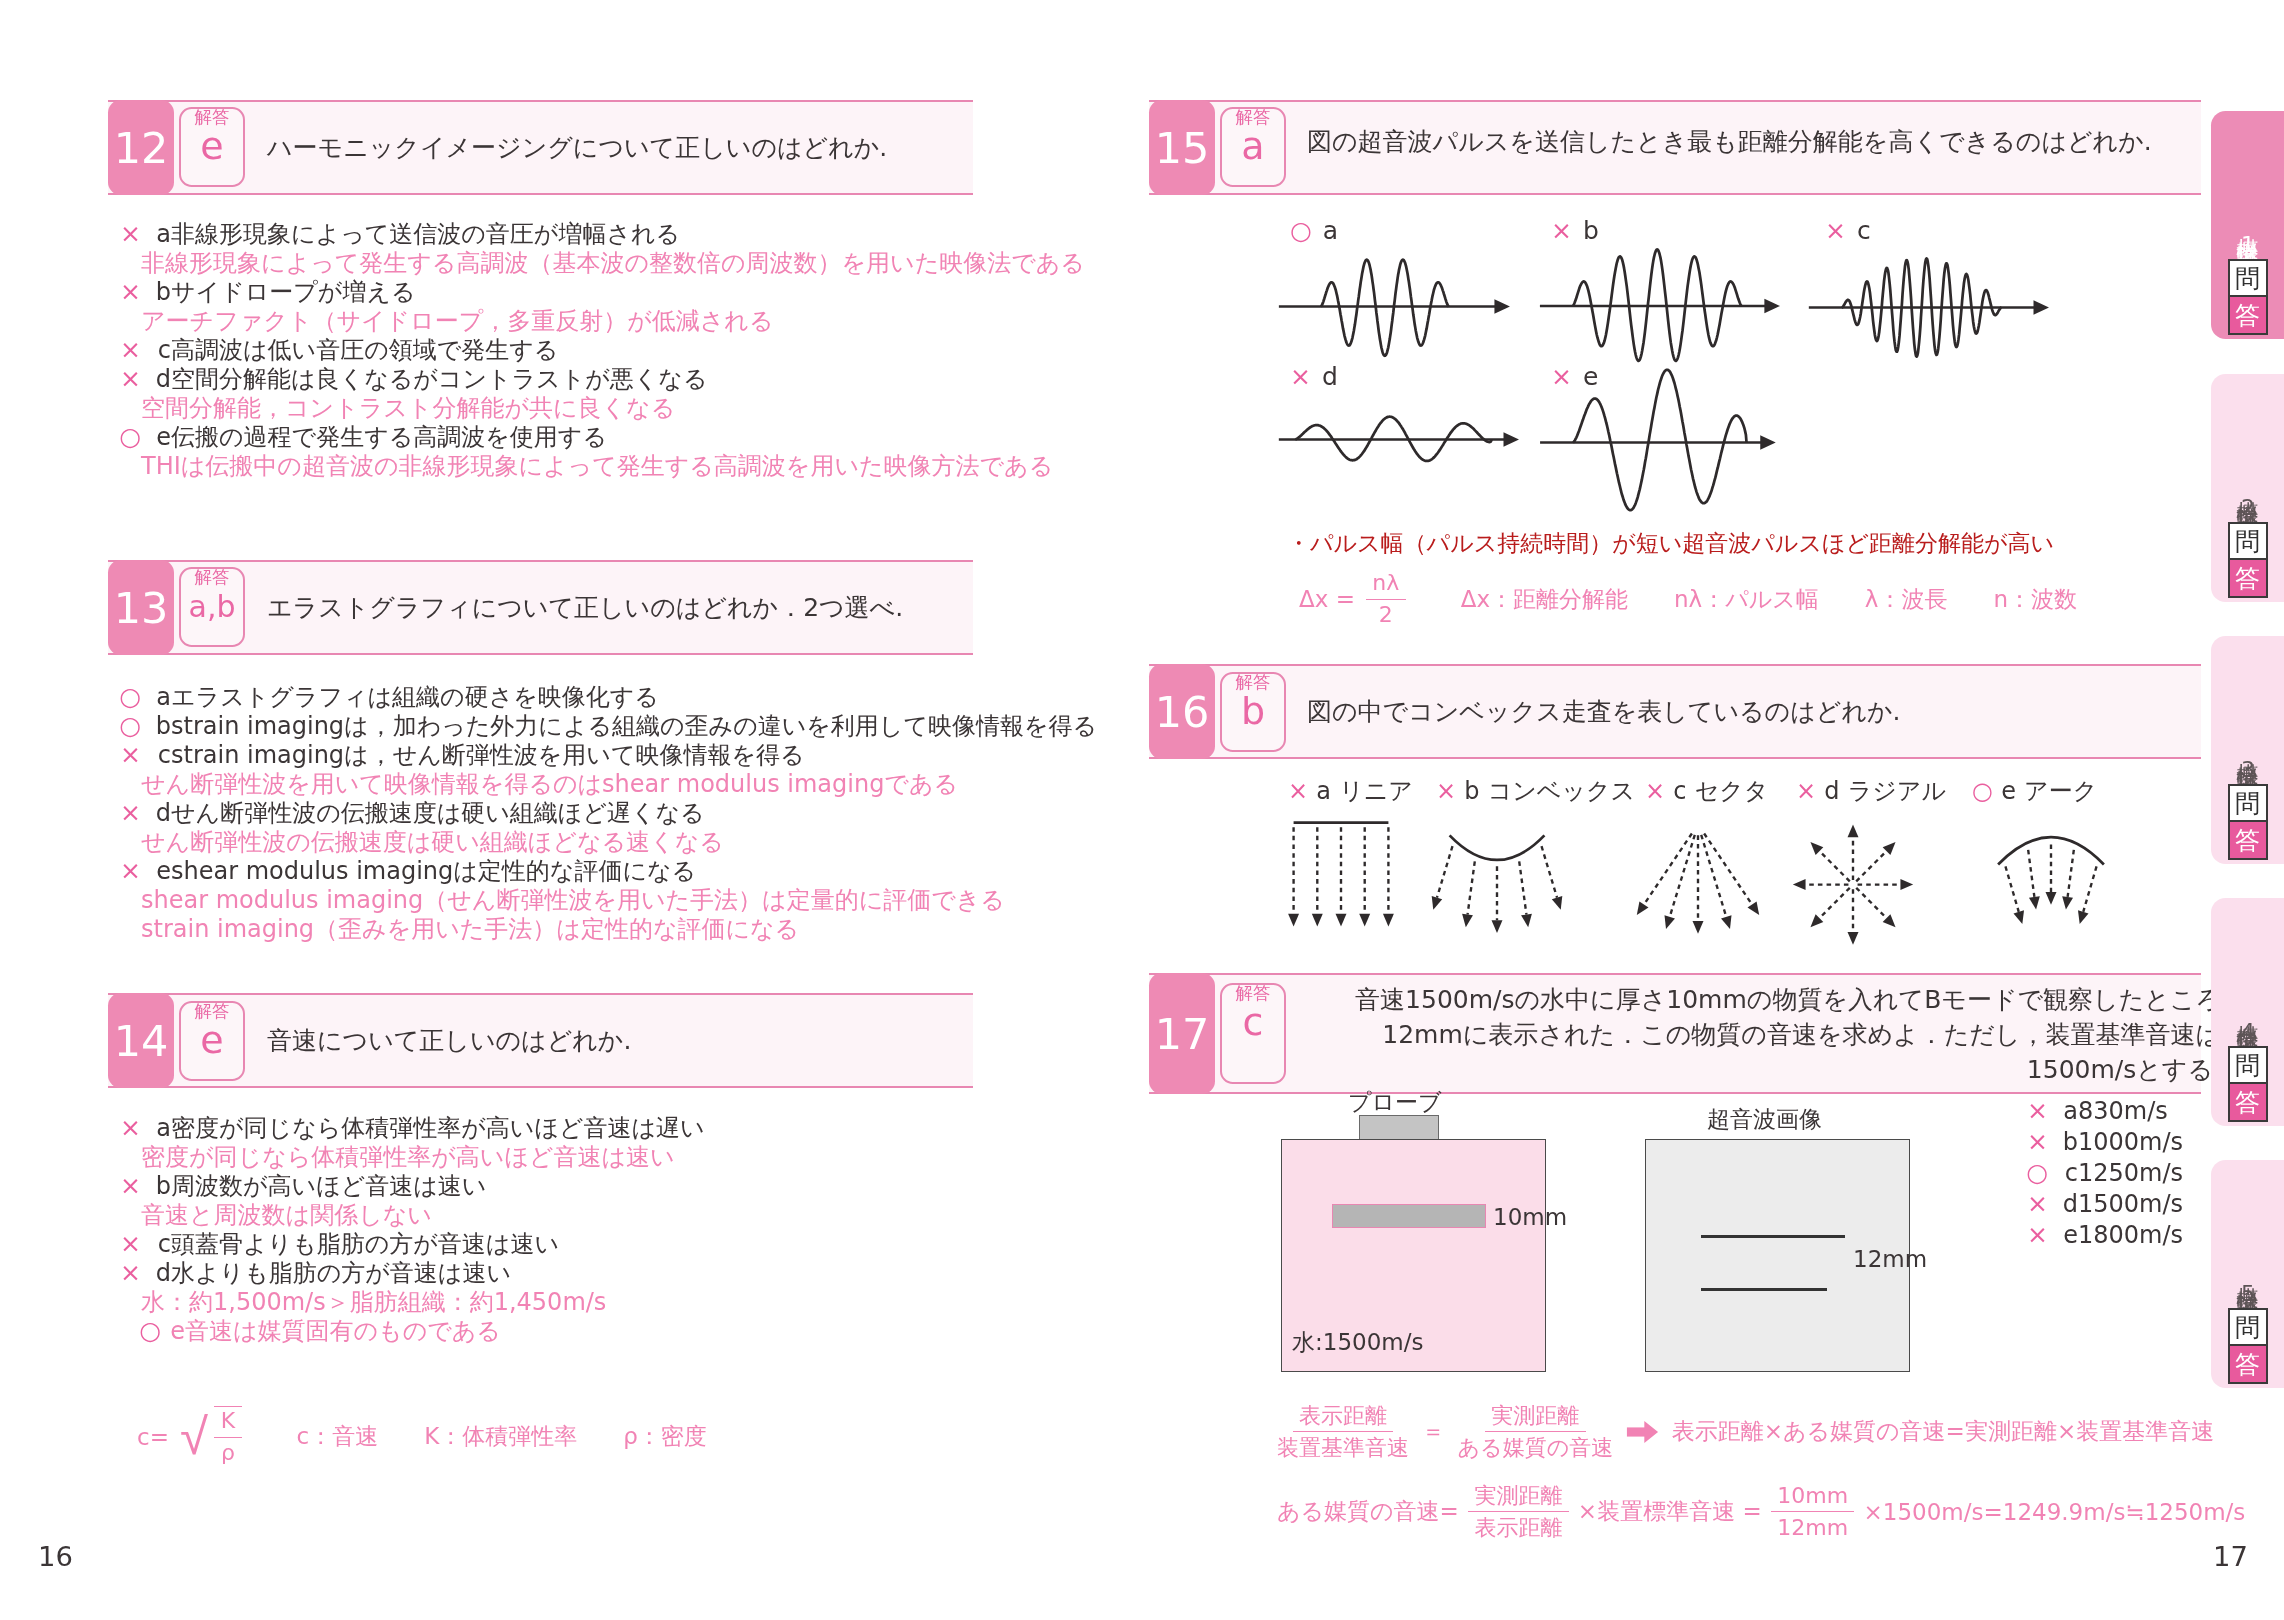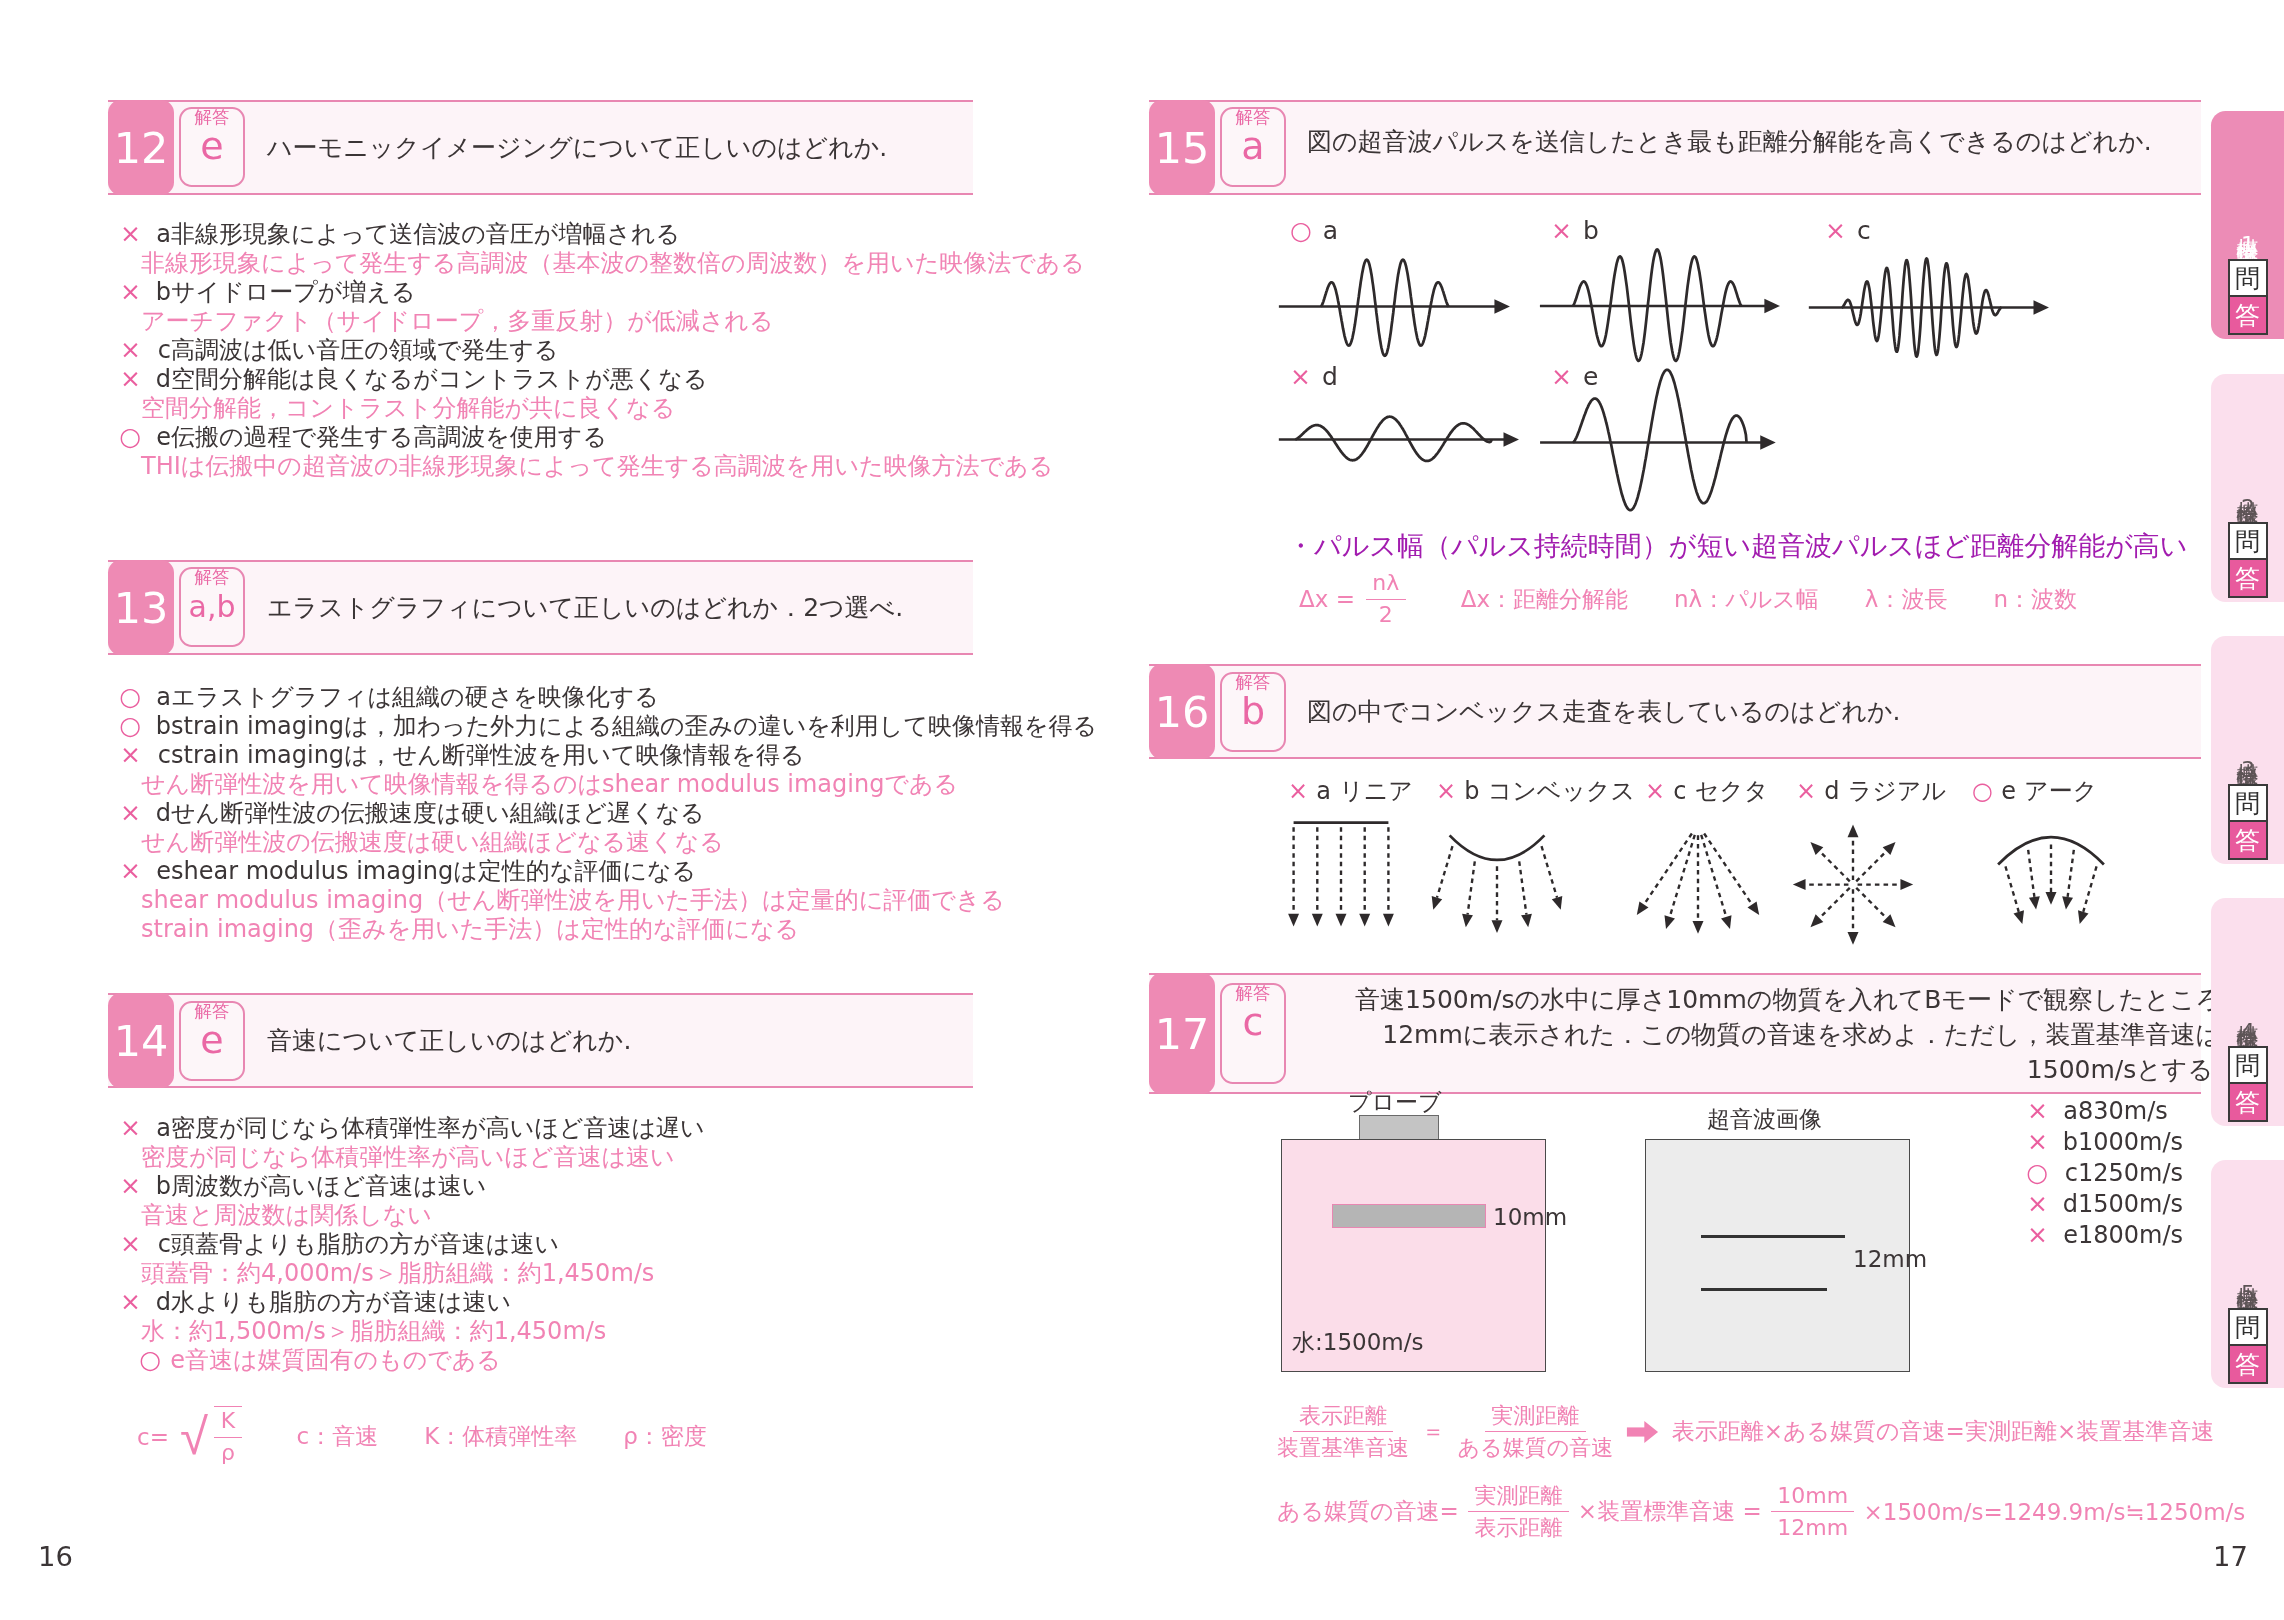--- a/index.html
+++ b/index.html
@@ -27,21 +27,21 @@
   .frac{display:inline-flex;flex-direction:column;align-items:center;font-size:22px;line-height:1.25;}
   .frac .fnum{border-bottom:1.8px solid #f183b4;padding:0 6.4px 1.8px;}
   .frac .fden{padding-top:1.8px;}
   .rad{font-size:51px;line-height:0.85;font-weight:200;margin-right:-4.6px;}
   .radfrac{border-top:1.8px solid #f183b4;}
   .legend{margin-left:44px;}
   .wavelabel{position:absolute;display:flex;align-items:center;gap:11px;font-size:25px;}
   .wavelabel .wmk{color:#ea5f9f;font-size:25px;}
   .figlabel{position:absolute;display:flex;align-items:center;gap:8.2px;font-size:24px;white-space:nowrap;}
   .figlabel .wmk{color:#ea5f9f;font-size:24px;}
-  .note{position:absolute;color:#a21caf;font-size:27px;white-space:nowrap;}
+  .note{position:absolute;color:#b91c1c;font-size:23px;white-space:nowrap;}
   .blabel{position:absolute;font-size:23px;color:#3b3536;white-space:nowrap;}
   .waterbox{position:absolute;background:#fbdde9;border:1.8px solid #4a4a4a;box-sizing:border-box;}
   .imagebox{position:absolute;background:#ececec;border:1.8px solid #4a4a4a;box-sizing:border-box;}
   .proberect{position:absolute;background:#c4c4c4;border:1.8px solid #6a6a6a;box-sizing:border-box;}
   .objrect{position:absolute;background:#b5b5b5;border:1.8px solid #e887b2;box-sizing:border-box;}
   .echoline{position:absolute;height:2.7px;background:#333;}
   .tab{position:absolute;left:2211px;width:73px;height:228px;background:#fbdfed;border-radius:14.6px 0 0 14.6px;
        display:flex;flex-direction:column;align-items:center;padding-top:11px;box-sizing:border-box;color:#5d5456;}
   .tab.active{background:#ec8cb6;color:#fff;}
   .tlabel{writing-mode:vertical-rl;text-orientation:upright;font-size:22px;letter-spacing:2.7px;height:137px;}
@@ -162,21 +162,20 @@
         <span class="mk">×</span>
         <span class="lt">b</span>
         <span class="tx">周波数が高いほど音速は速い</span>
       </div>
     <div class="line exp">音速と周波数は関係しない</div>
     <div class="line">
         <span class="mk">×</span>
         <span class="lt">c</span>
         <span class="tx">頭蓋骨よりも脂肪の方が音速は速い</span>
       </div>
-    <div class="line exp">頭蓋骨：約4,000m/s＞脂肪組織：約1,450m/s</div>
     <div class="line">
         <span class="mk">×</span>
         <span class="lt">d</span>
         <span class="tx">水よりも脂肪の方が音速は速い</span>
       </div>
     <div class="line exp">水：約1,500m/s＞脂肪組織：約1,450m/s</div>
     <div class="line eline">
         <span class="mk">○</span>
         <span class="lt">e</span>
         <span class="tx">音速は媒質固有のものである</span>

